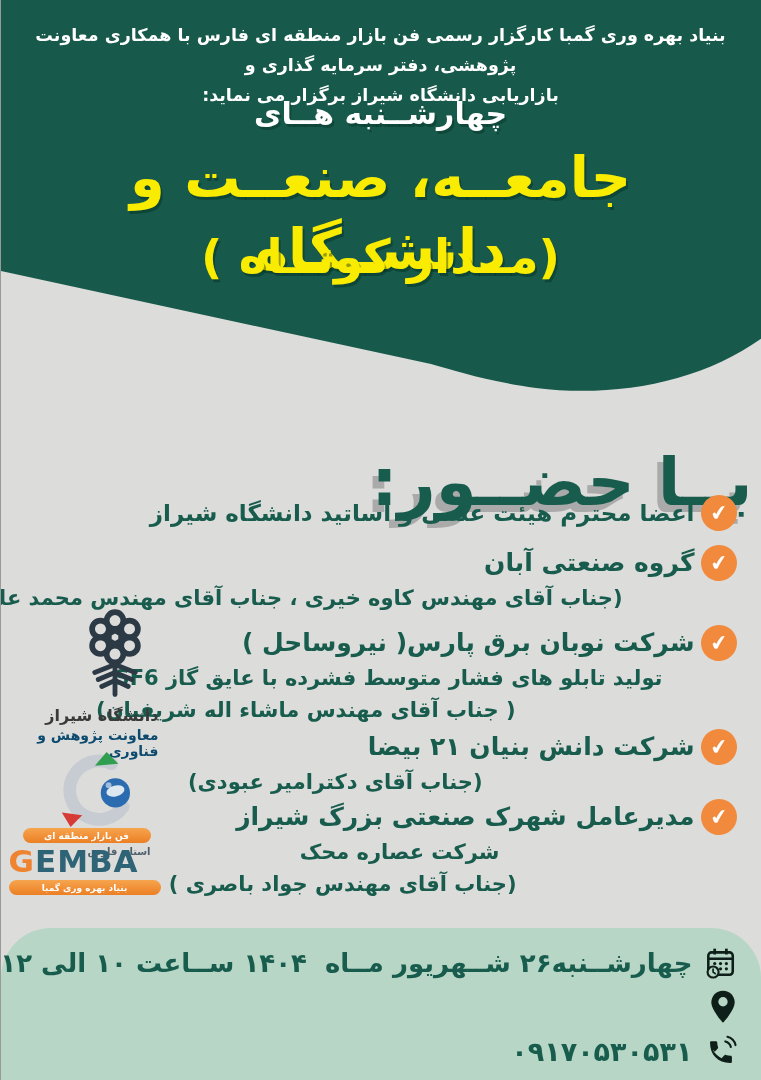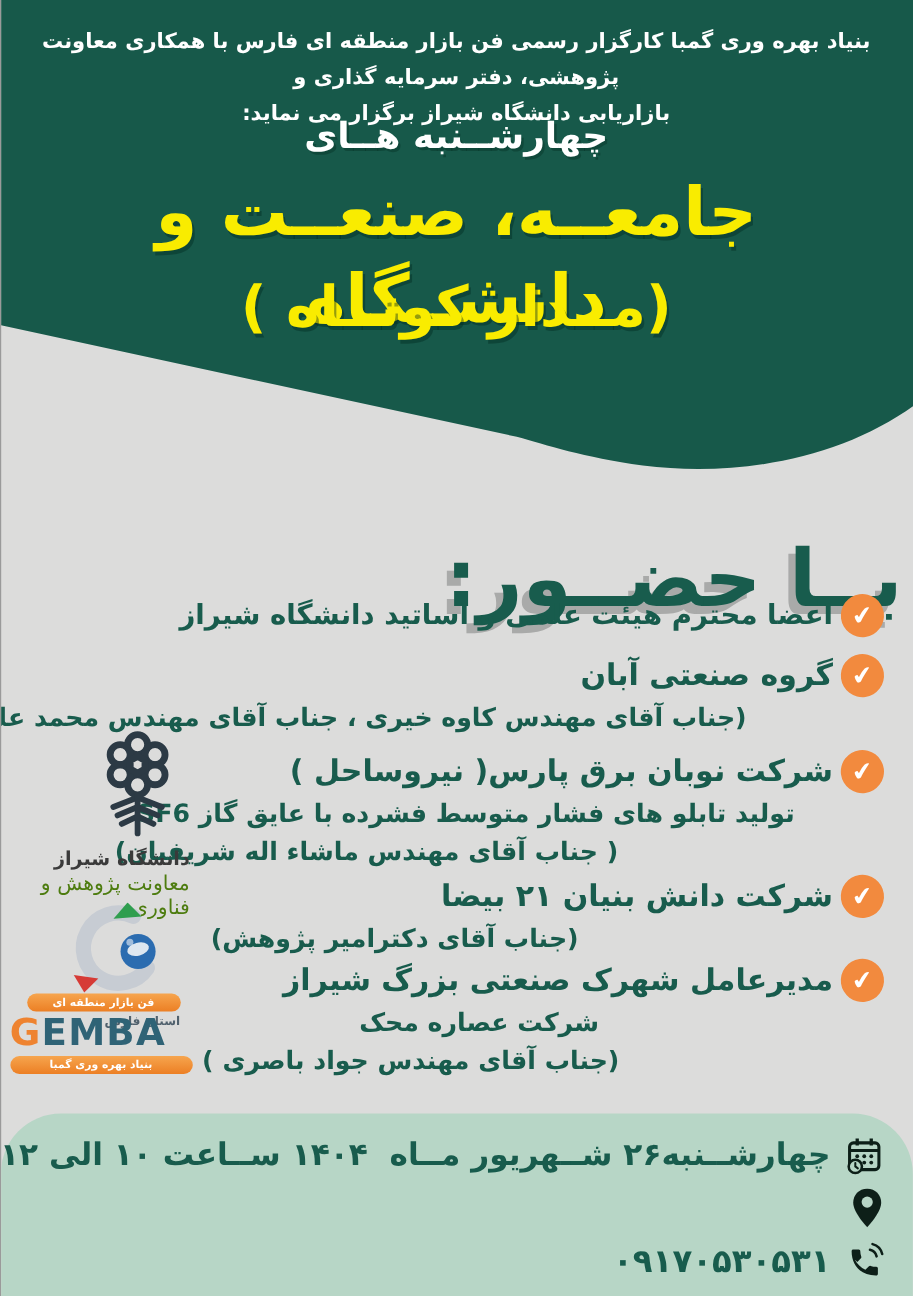--- a/index.html
+++ b/index.html
@@ -45,21 +45,21 @@
     line-height:38px;white-space:nowrap;}
   .head-text.light{font-size:23px;font-weight:700;}
   .sub{font-size:21px;font-weight:700;color:var(--text-green);
     text-align:right;line-height:32px;white-space:nowrap;}
   .item-0{margin-bottom:12px}.item-1{margin-bottom:10px}
   .item-2{margin-bottom:2px}.item-3{margin-bottom:0}
   
   .logo-block{position:absolute;display:flex;flex-direction:column;}
   .uni-logo{left:26px;top:606px;width:132px;}
   .uni-name1{font-size:16px;font-weight:800;color:#3a3a3a;margin-top:4px;}
-  .uni-name2{font-size:17px;font-weight:400;color:#4d7c0f;margin-top:2px;}
+  .uni-name2{font-size:14px;font-weight:700;color:#0c4a6e;margin-top:2px;}
   .fanbazar-logo{left:22px;top:752px;width:128px;}
   .logo-pill{background:linear-gradient(#f6a54e,#ec7f24);color:#ffffff;
     border-radius:8px;font-size:9px;font-weight:700;padding:2.5px 9px;
     text-align:center;white-space:nowrap;}
   .fanbazar-sub{font-size:10px;font-weight:700;color:#50616d;margin-top:3px;}
   .gemba-logo{left:8px;top:846px;width:152px;}
   .gemba-word{font-size:31px;font-weight:800;color:#2f6376;letter-spacing:1px;
     line-height:1;direction:ltr;font-family:"DejaVu Sans",sans-serif;}
   .gemba-word::first-letter{color:#ee8330;}
   .gemba-logo .logo-pill{margin-top:3px;}
@@ -115,21 +115,21 @@
           <span class="head-text">شرکت نوبان برق پارس( نیروساحل )</span>
         </div>
         <div class="sub" style="padding-left: 0px; padding-right: 74px;">تولید تابلو های فشار متوسط فشرده با عایق گاز SF6</div>
         <div class="sub" style="padding-left: 0px; padding-right: 221px;">( جناب آقای مهندس ماشاء اله شریفیان)</div>
       </div>
       <div class="attendee item-3">
         <div class="head">
           <span class="check">✔</span>
           <span class="head-text">شرکت دانش بنیان ۲۱ بیضا</span>
         </div>
-        <div class="sub" style="padding-left: 0px; padding-right: 254px;">(جناب آقای دکترامیر پژوهش)</div>
+        <div class="sub" style="padding-left: 0px; padding-right: 254px;">(جناب آقای دکترامیر عبودی)</div>
       </div>
       <div class="attendee item-4">
         <div class="head">
           <span class="check">✔</span>
           <span class="head-text">مدیرعامل شهرک صنعتی بزرگ شیراز</span>
         </div>
         <div class="sub" style="padding-left: 0px; padding-right: 237px;">شرکت عصاره محک</div>
         <div class="sub" style="padding-left: 0px; padding-right: 220px;">(جناب آقای مهندس جواد باصری )</div>
       </div>
     </div>

